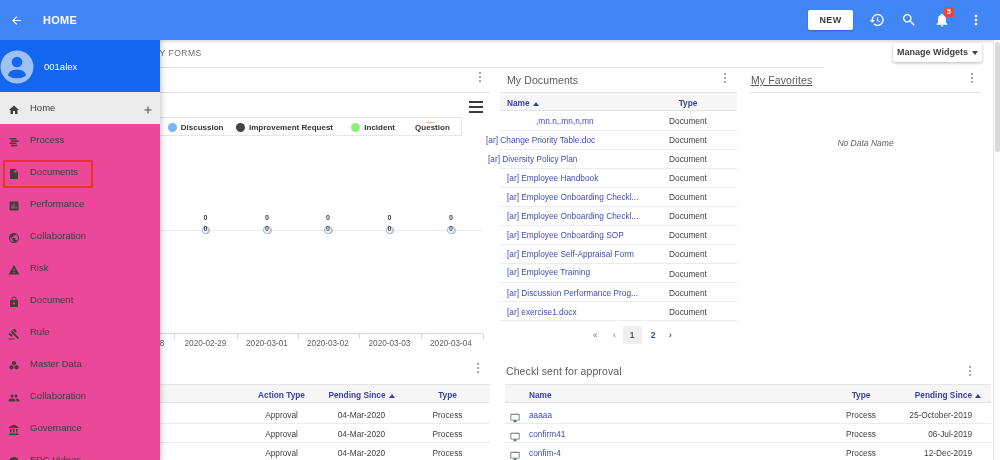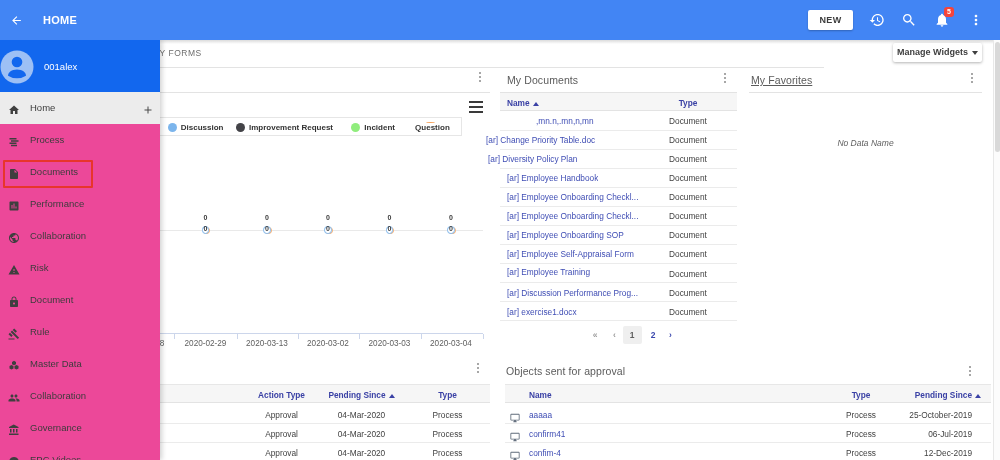--- a/index.html
+++ b/index.html
@@ -198,21 +198,21 @@
         <span class="tick" style="left: 174px;"></span>
         <span class="tick" style="left: 236.5px;"></span>
         <span class="tick" style="left: 297.5px;"></span>
         <span class="tick" style="left: 359px;"></span>
         <span class="tick" style="left: 420.5px;"></span>
         <span class="tick" style="left: 483px;"></span>
       </div>
     <div id="chart-dates">
         <span class="xdate" style="left: 143.5px;">2020-02-28</span>
         <span class="xdate" style="left: 205.5px;">2020-02-29</span>
-        <span class="xdate" style="left: 267px;">2020-03-13</span>
+        <span class="xdate" style="left: 267px;">2020-03-01</span>
         <span class="xdate" style="left: 328px;">2020-03-02</span>
         <span class="xdate" style="left: 389.5px;">2020-03-03</span>
         <span class="xdate" style="left: 451px;">2020-03-04</span>
       </div>
   </div>
 
   <div>
     <span class="kebab" style="left:472px; top:361px;">
         <i></i>
         <i></i>
@@ -325,21 +325,21 @@
     <span class="kebab" style="left:966px; top:71px;">
         <i></i>
         <i></i>
         <i></i>
       </span>
     <div class="sep" style="left:749px; top:92px; width:233px;"></div>
     <span style="position:absolute; left:749px; top:138px; width:233px; text-align:center; font-size:8.5px; font-style:italic; color:#616161;">No Data Name</span>
   </div>
 
   <div>
-    <span class="wtitle" style="left:506px; top:365px;">Objects sent for approval</span>
+    <span class="wtitle" style="left:506px; top:365px;">Checkl sent for approval</span>
     <span class="kebab" style="left:964px; top:364px;">
         <i></i>
         <i></i>
         <i></i>
       </span>
     <div class="hrow" style="left:505px; top:384px; width:486px; height:19px;"></div>
     <span class="thead-cell" style="left:529px; top:390px;">Name</span>
     <span class="thead-cell" style="left:840px; top:390px; width:42px; text-align:center;">Type</span>
     <span class="thead-cell" style="right:19px; top:390px;"><span>Pending Since</span><span class="sort-arrow"></span></span>
     <div id="oa-rows">

